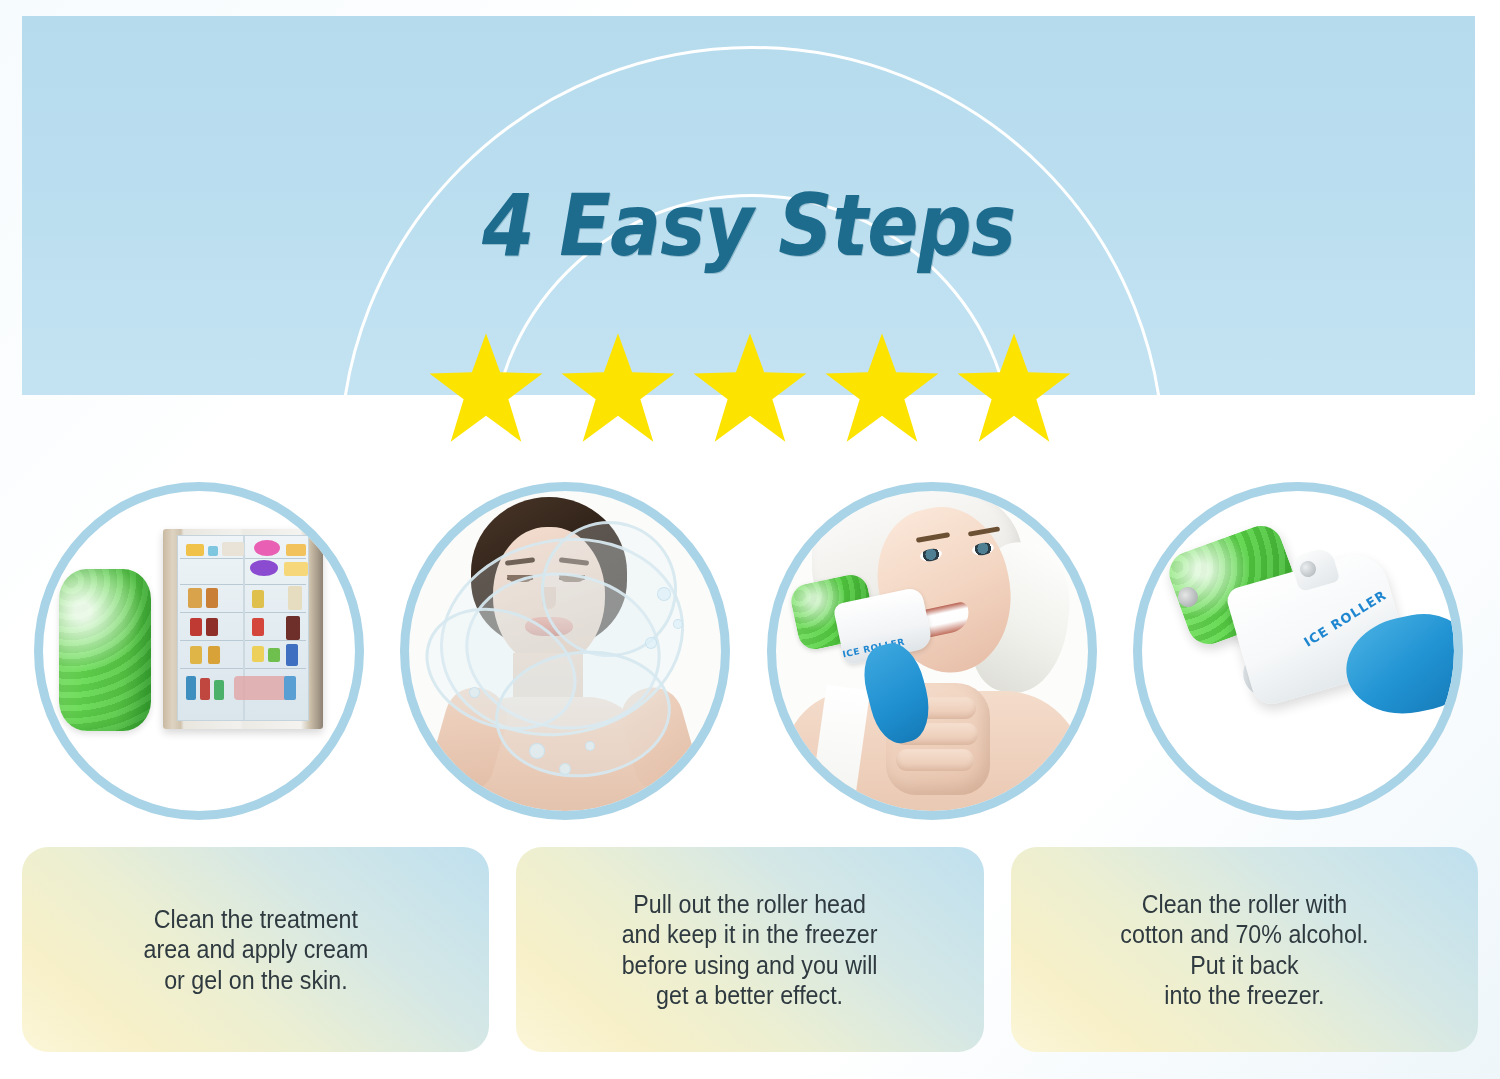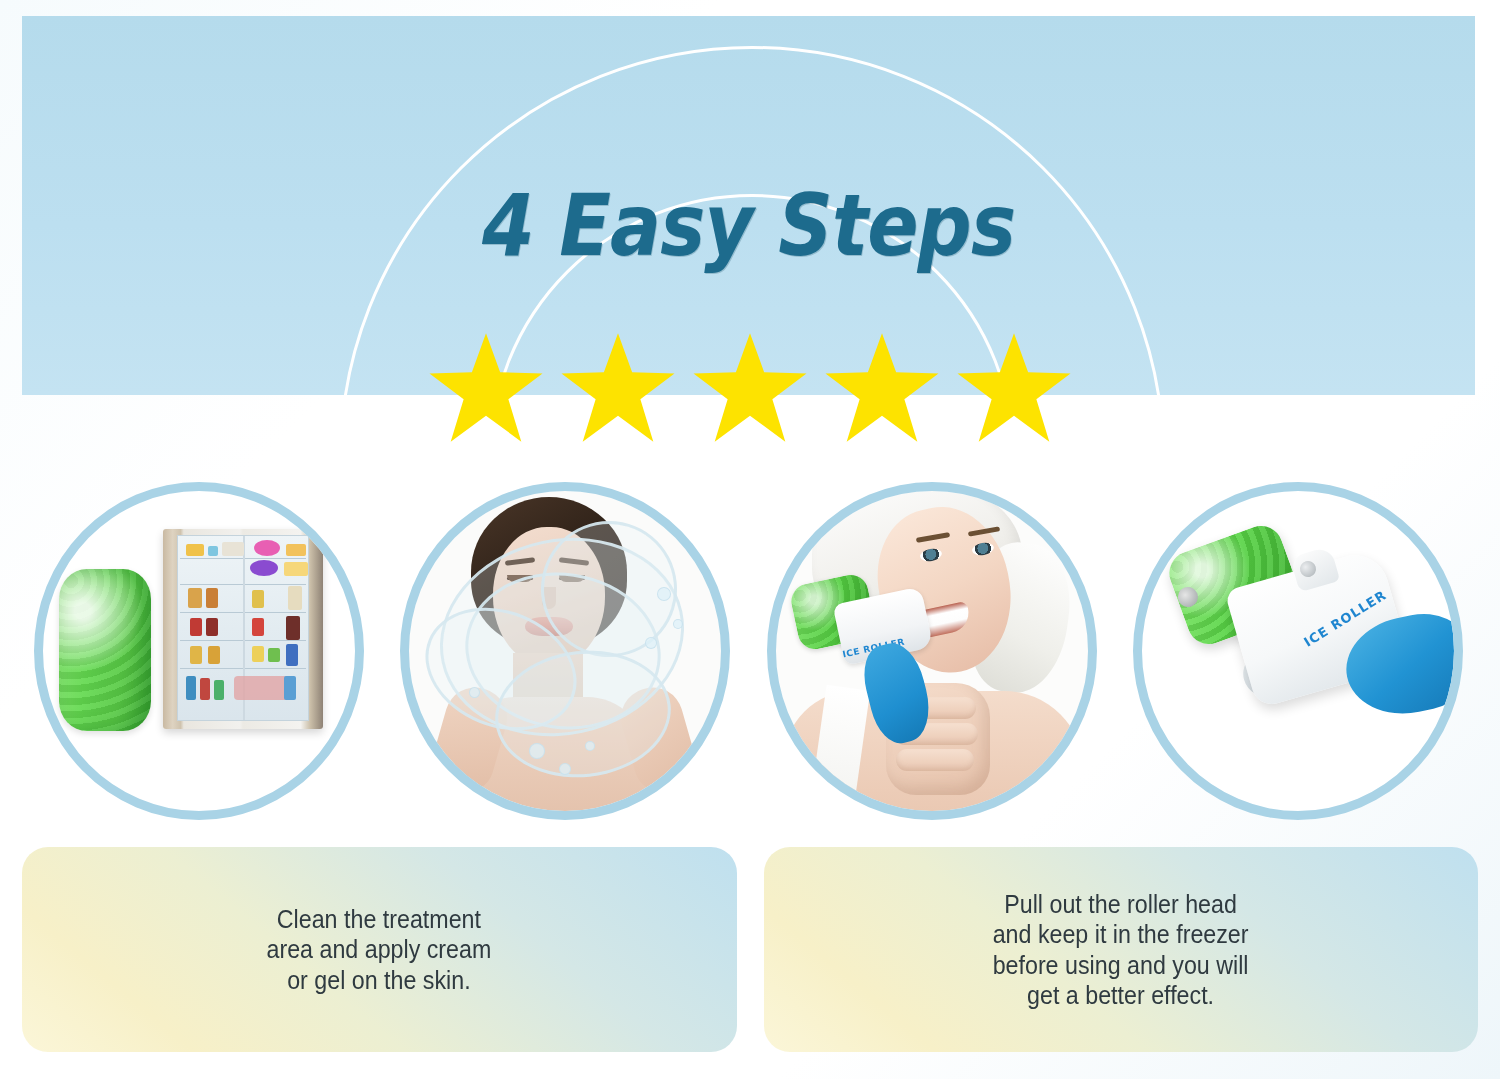--- a/index.html
+++ b/index.html
@@ -514,15 +514,21 @@
       <div class="caption-text">Clean the treatment
 area and apply cream
 or gel on the skin.</div>
     </div>
     <div class="caption-box">
       <div class="caption-text">Pull out the roller head
 and keep it in the freezer
 before using and you will
 get a better effect.</div>
     </div>
+    <div class="caption-box">
+      <div class="caption-text">Clean the roller with
+cotton and 70% alcohol.
+Put it back
+into the freezer.</div>
+    </div>
   </div>
 
 </div>
 
 </body></html>

